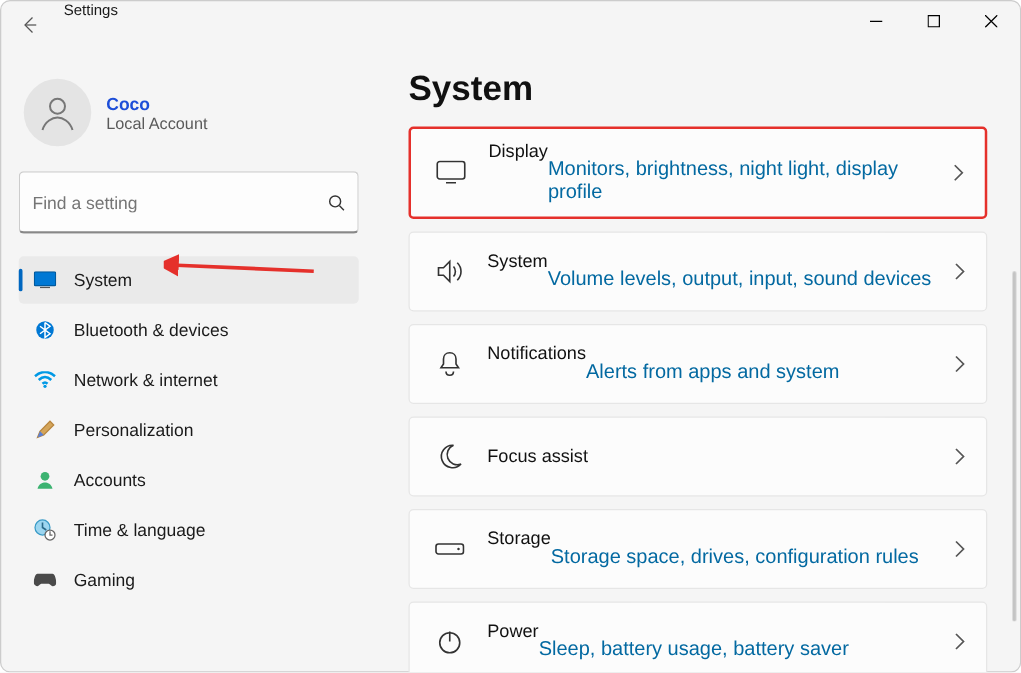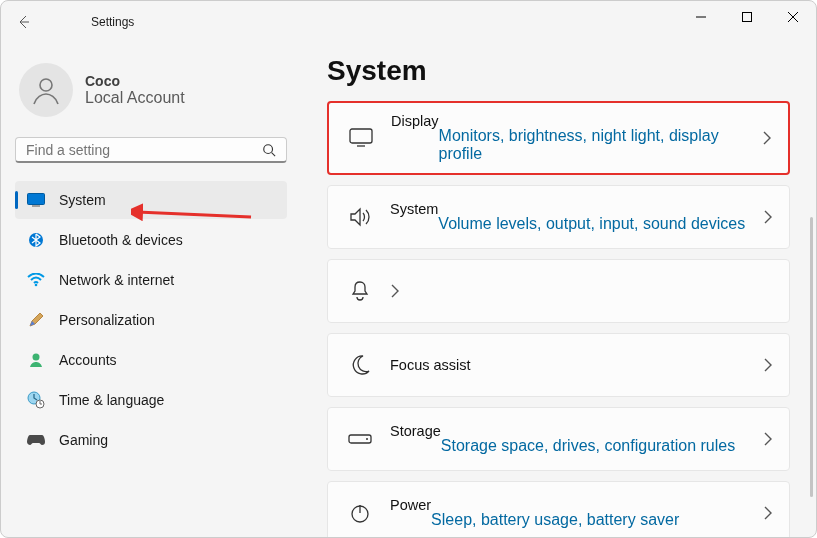--- a/index.html
+++ b/index.html
@@ -3,21 +3,21 @@
 <meta charset="utf-8">
 <style>
   * { box-sizing: border-box; margin: 0; padding: 0; font-family: "Segoe UI", Arial, sans-serif; }
   body { background: #fff; width: 817px; height: 538px; overflow: hidden; }
   .window {
     width: 817px; height: 538px; background: #f5f5f5;
     border: 1px solid #ccc; border-radius: 8px; position: relative;
     display: flex; flex-direction: column;
   }
   .titlebar {
-    height: 42px; display: flex; align-items: center; padding: 0 4px; gap: 40px;
+    height: 42px; display: flex; padding: 0 4px;
   }
   .back-btn {
     width: 38px; height: 38px; display: flex; align-items: center; justify-content: center;
     color: #555; cursor: default;
   }
   .title { font-size: 12px; color: #1a1a1a; margin-left: 8px; }
   .window-controls {
     position: absolute; right: 0; top: 0; display: flex;
   }
   .win-ctrl {
@@ -28,24 +28,24 @@
     flex: 1; display: flex; overflow: hidden;
   }
   .sidebar {
     width: 300px; padding: 12px 14px 0 14px; display: flex; flex-direction: column;
   }
   .user-row { display: flex; align-items: center; gap: 12px; margin: 8px 4px 20px 4px; }
   .avatar {
     width: 54px; height: 54px; border-radius: 50%; background: #e4e4e4;
     display: flex; align-items: center; justify-content: center;
   }
-  .user-name { font-size: 14px; font-weight: 600; color: #404040; }
-  .user-sub { font-size: 16px; color: #5a5a5a; }
+  .user-name { font-size: 14px; font-weight: 600; color: #1d4ed8; }
+  .user-sub { font-size: 13px; color: #5a5a5a; }
   .search {
-    height: 26px; background: #fdfdfd; border: 1px solid #ccc; border-radius: 4px;
+    height: 50px; background: #fdfdfd; border: 1px solid #ccc; border-radius: 4px;
     display: flex; align-items: center; padding: 0 10px; margin-bottom: 18px;
     border-bottom: 2px solid #888;
   }
   .search input {
     flex: 1; border: none; outline: none; background: transparent; font-size: 14px; color: #333;
   }
   .nav { display: flex; flex-direction: column; gap: 2px; }
   .nav-item {
     height: 38px; display: flex; align-items: center; gap: 14px;
     padding: 0 12px; border-radius: 4px; font-size: 14px; color: #1a1a1a;
@@ -246,20 +246,24 @@
             </svg>
         </div>
 
         <div class="card">
           <div class="card-icon">
             <svg width="22" height="22" viewBox="0 0 22 22">
                 <path d="M11 2c-3 0-5 2-5 5v4l-2 3h14l-2-3V7c0-3-2-5-5-5z" stroke="#333" stroke-width="1.3" fill="none"></path>
                 <path d="M8 17c0 2 1 3 3 3s3-1 3-3" stroke="#333" stroke-width="1.3" fill="none"></path>
               </svg>
           </div>
+          <div class="card-text">
+            <div class="card-title">Notifications</div>
+            <div class="card-sub">Alerts from apps and system</div>
+          </div>
           <svg class="chev" width="10" height="14" viewBox="0 0 10 14">
               <path d="M2 1l6 6-6 6" stroke="#555" stroke-width="1.4" fill="none"></path>
             </svg>
         </div>
 
         <div class="card">
           <div class="card-icon">
             <svg width="22" height="22" viewBox="0 0 22 22">
                 <path d="M14 2a9 9 0 1 0 6 15 7 7 0 0 1-6-15z" stroke="#333" stroke-width="1.3" fill="none"></path>
               </svg>

